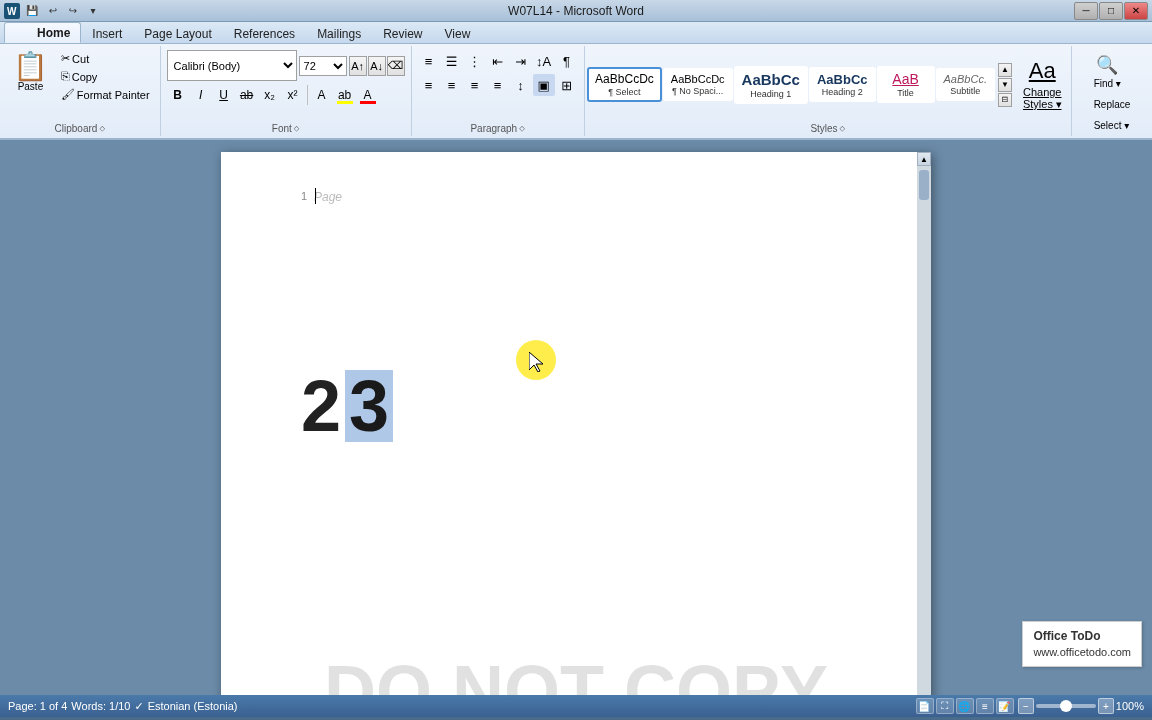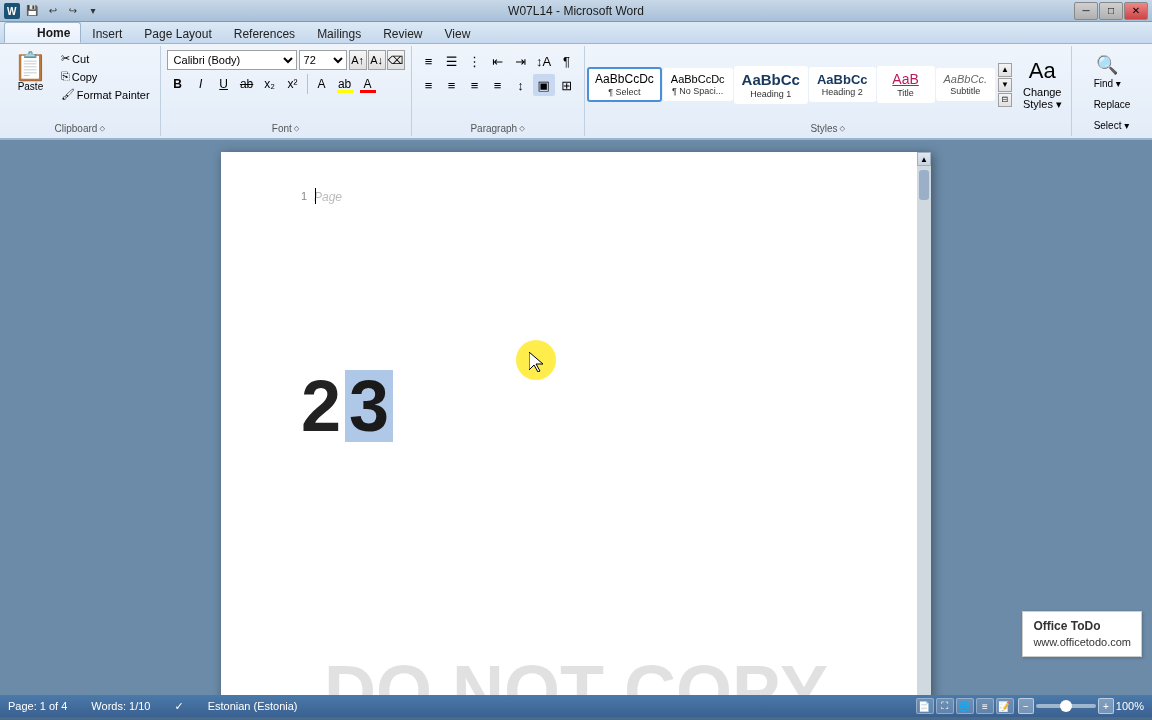--- a/index.html
+++ b/index.html
@@ -100,21 +100,21 @@
       border: 1px solid transparent;
     }
     .paste-icon { font-size: 28px; line-height: 1; }
     .paste-label { font-size: 10px; }
     .clipboard-small { display: flex; flex-direction: column; gap: 1px; justify-content: center; }
     .small-btn { display: flex; align-items: center; gap: 2px; padding: 1px 3px; cursor: pointer; font-size: 11px; border-radius: 2px; border: 1px solid transparent; white-space: nowrap; }
 
     
     .font-row { display: flex; gap: 2px; align-items: center; margin-bottom: 1px; }
     .font-select {
-      width: 130px; height: 20px; font-size: 11px;
+      width: 130px; height: 31px; font-size: 11px;
       border: 1px solid #a0a0a0; background: white;
       padding: 0 2px;
     }
     .font-size-select { width: 48px; height: 20px; font-size: 11px; border: 1px solid #a0a0a0; background: white; }
     .font-size-btns { display: flex; gap: 1px; }
     .sz-btn { width: 18px; height: 20px; border: 1px solid #a0a0a0; background: linear-gradient(to bottom, #f5f5f5, #e0e0e0); cursor: pointer; font-size: 11px; display: flex; align-items: center; justify-content: center; }
     .format-btn-row { display: flex; gap: 1px; align-items: center; }
     .fmt-btn { width: 22px; height: 22px; border: 1px solid transparent; background: transparent; cursor: pointer; font-size: 12px; display: flex; align-items: center; justify-content: center; border-radius: 2px; }
 
     
@@ -136,21 +136,21 @@
     .style-nospace .style-preview { font-size: 11px; }
     .style-h1 .style-preview { font-size: 15px; font-weight: bold; color: #17375e; }
     .style-h2 .style-preview { font-size: 13px; font-weight: bold; color: #17375e; }
     .style-title .style-preview { font-size: 14px; color: #be185d; text-decoration: underline; }
     .style-subtitle .style-preview { font-size: 11px; color: #666; font-style: italic; }
     .styles-scroll { display: flex; flex-direction: column; gap: 1px; margin: 0 2px; }
     .scroll-arrow { width: 14px; height: 14px; border: 1px solid #a0a0a0; background: linear-gradient(to bottom, #f5f5f5, #e0e0e0); cursor: pointer; display: flex; align-items: center; justify-content: center; font-size: 8px; }
     .change-styles-btn {
       display: flex; flex-direction: column; align-items: center;
       padding: 4px 6px; cursor: pointer; border: 1px solid transparent;
-      border-radius: 3px; font-size: 11px; text-align: right;
+      border-radius: 3px; font-size: 11px; text-align: right; text-decoration: underline;
     }
     .change-styles-icon { font-size: 22px; margin-bottom: 2px; }
 
     
     .editing-btn {
       display: flex; flex-direction: column; align-items: center;
       padding: 3px 6px; cursor: pointer; border: 1px solid transparent;
       border-radius: 3px; font-size: 10px; text-align: center;
     }
     .editing-icon { font-size: 18px; margin-bottom: 2px; }
@@ -286,34 +286,34 @@
     #statusbar {
       height: 22px;
       background: linear-gradient(to bottom, #4a7aaa, #3a6090);
       display: flex;
       align-items: center;
       padding: 0 8px;
       justify-content: space-between;
       color: white;
       font-size: 11px;
     }
-    #statusbar-left { display: flex; gap: 24px; align-items: center; }
+    #statusbar-left { display: flex; gap: 4px; align-items: center; }
     #statusbar-right { display: flex; gap: 4px; align-items: center; }
     .status-item { cursor: pointer; }
     .zoom-controls { display: flex; gap: 2px; align-items: center; }
     .zoom-btn { width: 16px; height: 16px; background: rgba(255,255,255,0.3); border: 1px solid rgba(255,255,255,0.5); border-radius: 2px; cursor: pointer; display: flex; align-items: center; justify-content: center; font-size: 10px; color: white; }
     .zoom-slider { width: 60px; height: 4px; background: rgba(255,255,255,0.5); border-radius: 2px; position: relative; cursor: pointer; }
     .zoom-thumb { position: absolute; left: 50%; top: -4px; width: 12px; height: 12px; background: white; border-radius: 50%; transform: translateX(-50%); }
     .view-icons { display: flex; gap: 2px; }
     .view-icon { width: 18px; height: 16px; background: rgba(255,255,255,0.2); border: 1px solid rgba(255,255,255,0.3); border-radius: 2px; cursor: pointer; display: flex; align-items: center; justify-content: center; font-size: 10px; }
 
     
     #office-todo {
       position: absolute;
-      bottom: 38px;
+      bottom: 28px;
       right: 10px;
       background: white;
       border: 1px solid #ccc;
       padding: 6px 10px;
       font-size: 11px;
       color: #333;
       line-height: 1.4;
       box-shadow: 1px 1px 3px rgba(0,0,0,0.2);
       z-index: 10;
     }

